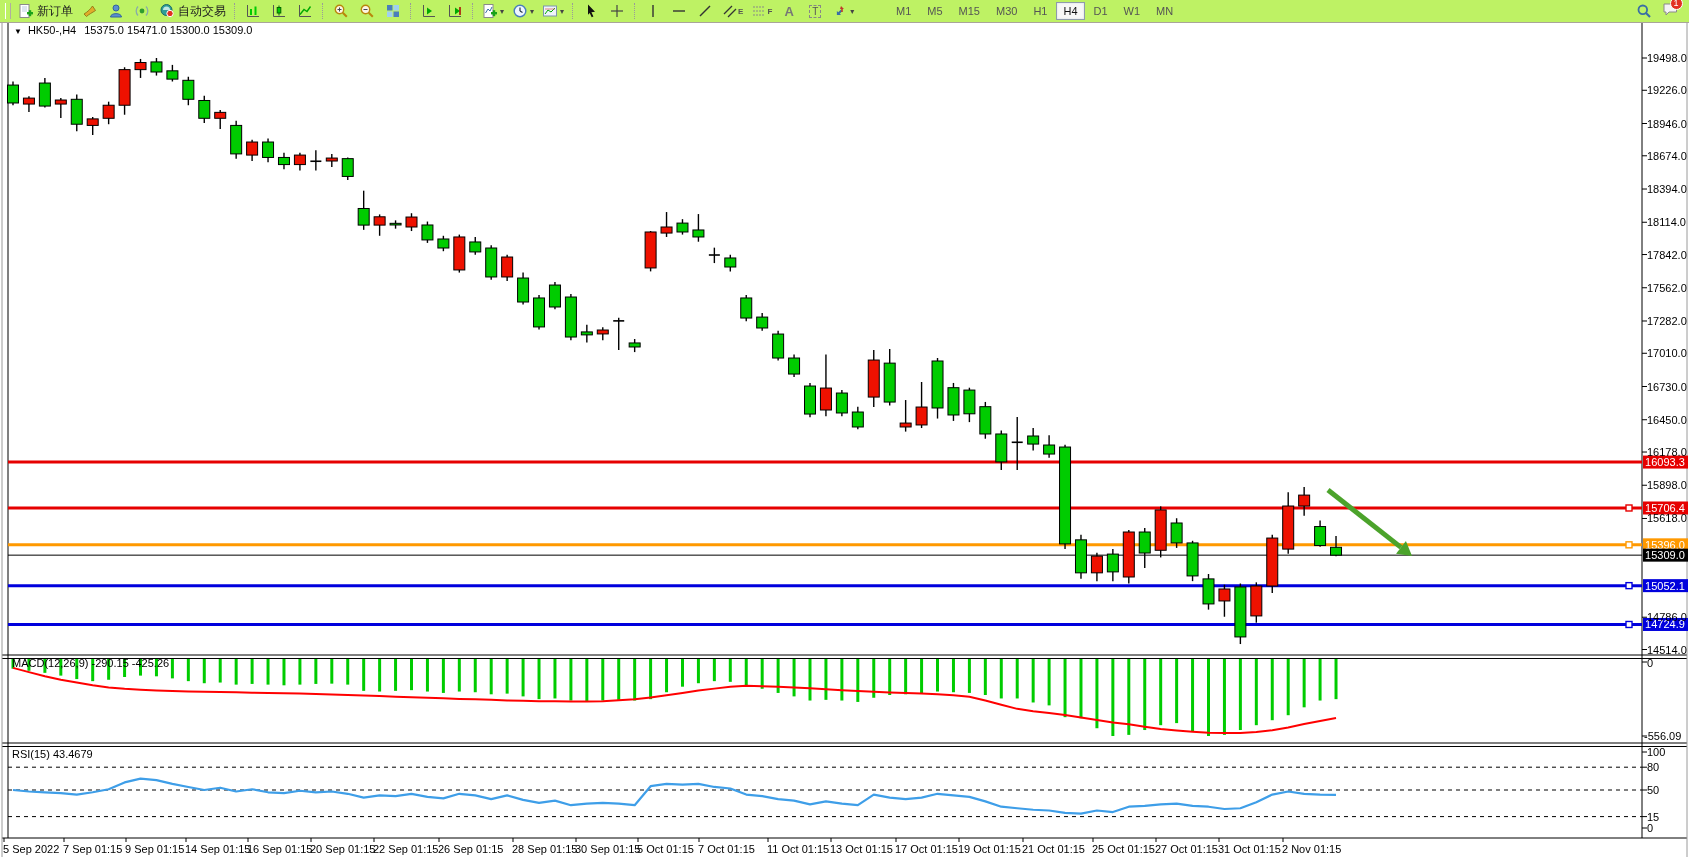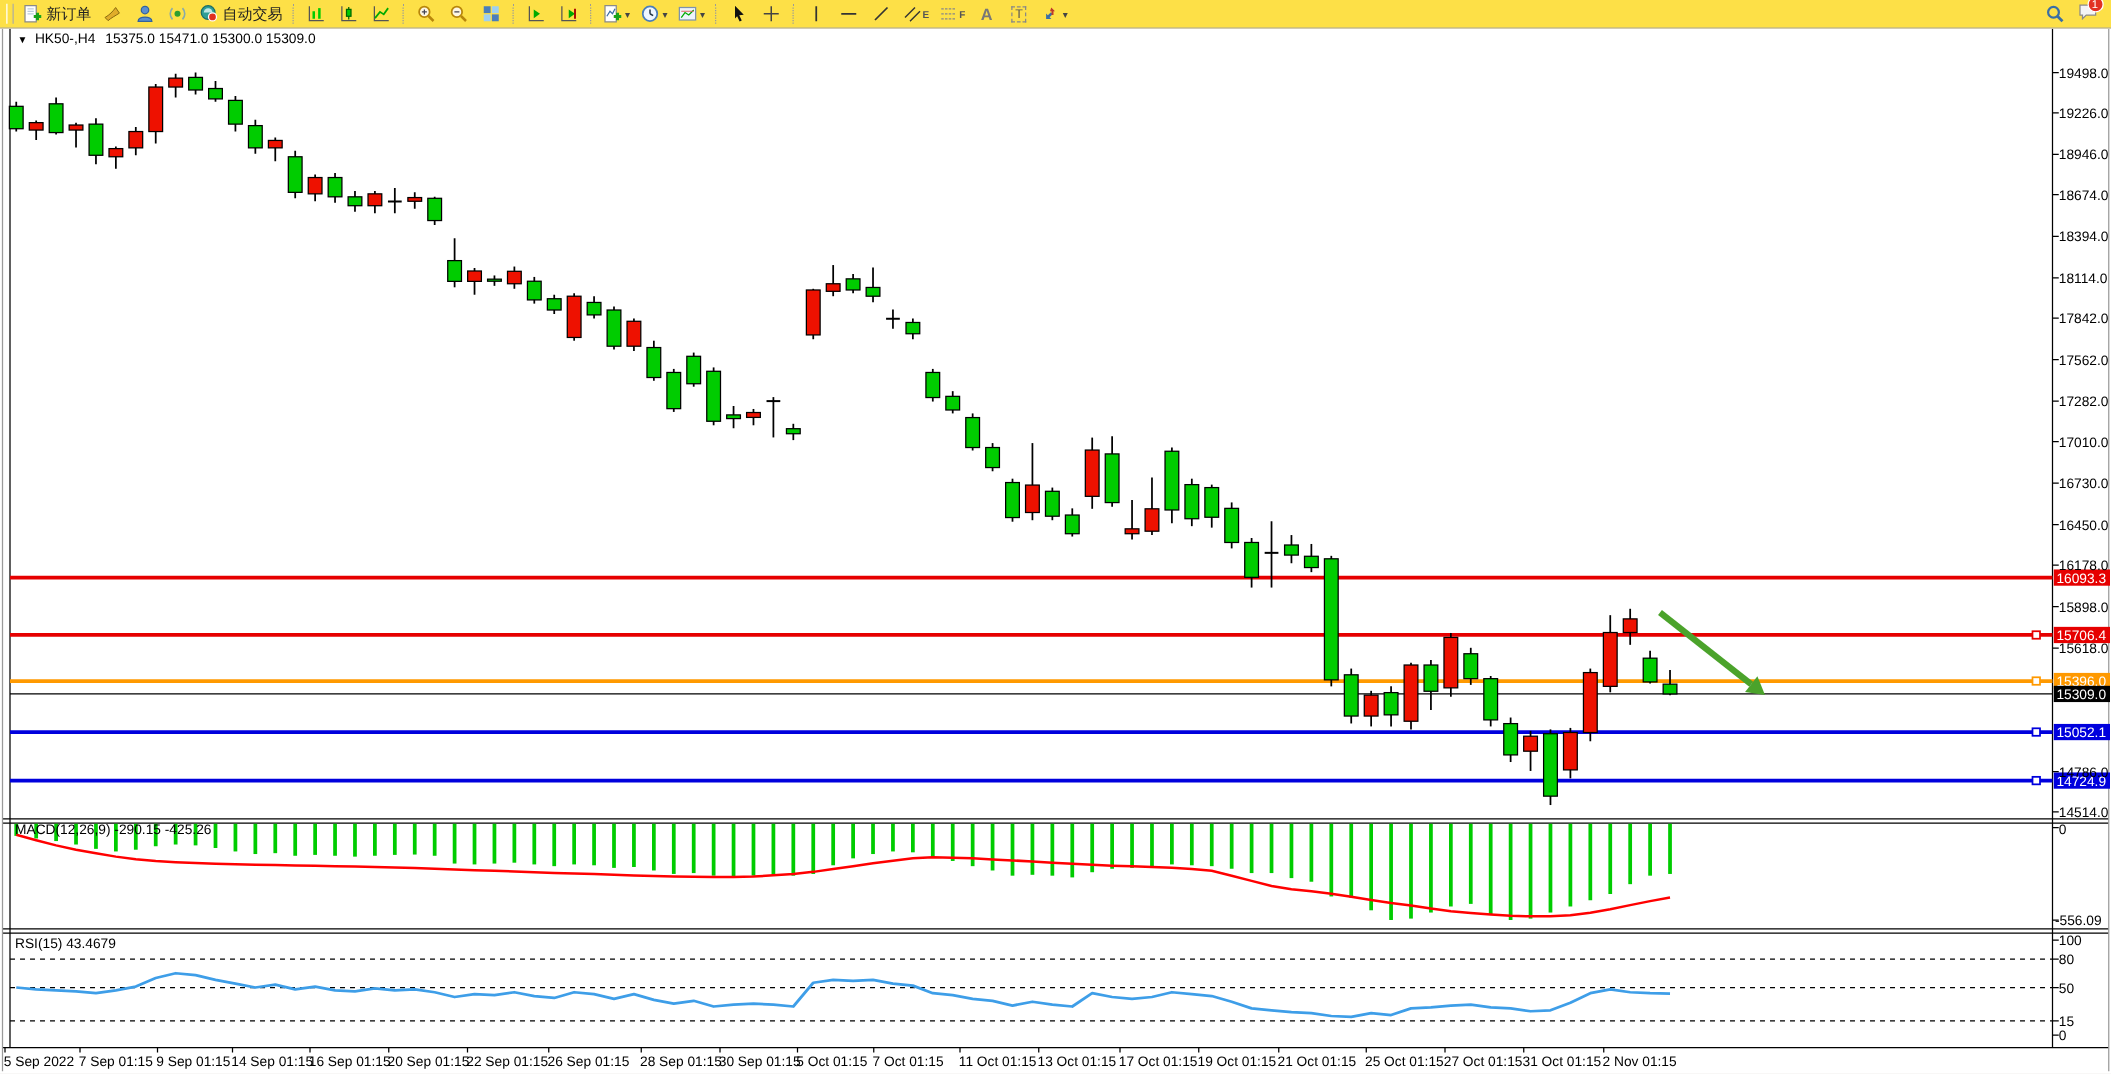--- a/index.html
+++ b/index.html
@@ -1,18 +1,18 @@
 <!DOCTYPE html>
 <html><head>
 <meta charset="utf-8">
 <style>
   html,body{margin:0;padding:0;background:#d4d0c8;font-family:"Liberation Sans",sans-serif;}
   #app{position:relative;width:1689px;height:859px;background:#fff;overflow:hidden;}
   
-  #toolbar{position:absolute;left:0;top:0;width:1689px;height:22px;background:#fde047;border-bottom:1px solid #a9a59a;}
+  #toolbar{position:absolute;left:0;top:0;width:1689px;height:22px;background:#bef264;border-bottom:1px solid #a9a59a;}
   .tgroup{position:absolute;top:0;height:22px;display:flex;align-items:center;}
   .tbtn{height:20px;min-width:18px;display:flex;align-items:center;justify-content:center;padding:0 2px;margin:0 1px;border:1px solid transparent;border-radius:2px;cursor:default;}
   .tbtn .lbl{font-size:12px;color:#222;margin-left:3px;white-space:nowrap;}
   .caret{font-size:8px;color:#444;margin-left:2px;}
   .vsep{width:1px;height:16px;border-left:1px dotted #9a9a9a;margin:0 4px;}
   .grip{width:4px;height:16px;border-left:1px solid #fff;border-right:1px solid #b0ada0;margin:0 3px;}
   .tf{font-size:11px;color:#555;padding:2px 6px;margin:0 1px;border:1px solid transparent;}
   .tf.active{background:#f8f8f6;border:1px solid #8f9bab;color:#111;box-shadow:inset 0 0 2px #cfd6de;}
   .ltr{font-size:11px;color:#555;font-weight:bold;}
   .tbox{border:1px dashed #888;padding:0 2px;font-size:10px;color:#555;}
@@ -203,20 +203,31 @@
       </div>
       <div class="tbtn">
         <svg class="i" width="16" height="16">
             <path d="M4 10 L7 13 L7 11 L10.5 11 L10.5 9 L7 9 L7 7 Z" fill="#3a6ea5" transform="rotate(-45 7 10)"></path>
             <path d="M9 3 L12 6 L10.8 6 L10.8 9 L9.2 9 L9.2 6 L8 6 Z" fill="#c0392b"></path>
           </svg>
         <span class="caret">▾</span>
       </div>
     </div>
 
+    <div class="tgroup" id="tfgroup" style="left:888px;">
+        <span class="tf">M1</span>
+        <span class="tf">M5</span>
+        <span class="tf">M15</span>
+        <span class="tf">M30</span>
+        <span class="tf">H1</span>
+        <span class="tf active">H4</span>
+        <span class="tf">D1</span>
+        <span class="tf">W1</span>
+        <span class="tf">MN</span>
+      </div>
 
     <div class="tgroup" style="right:6px;">
       <div class="tbtn">
         <svg class="i" width="16" height="16">
             <circle cx="6.8" cy="6.8" r="4.3" fill="none" stroke="#3a6ea5" stroke-width="1.8"></circle>
             <line x1="10" y1="10" x2="14" y2="14" stroke="#3a6ea5" stroke-width="2.2"></line>
           </svg>
       </div>
       <div class="tbtn">
         <div id="chatwrap">

